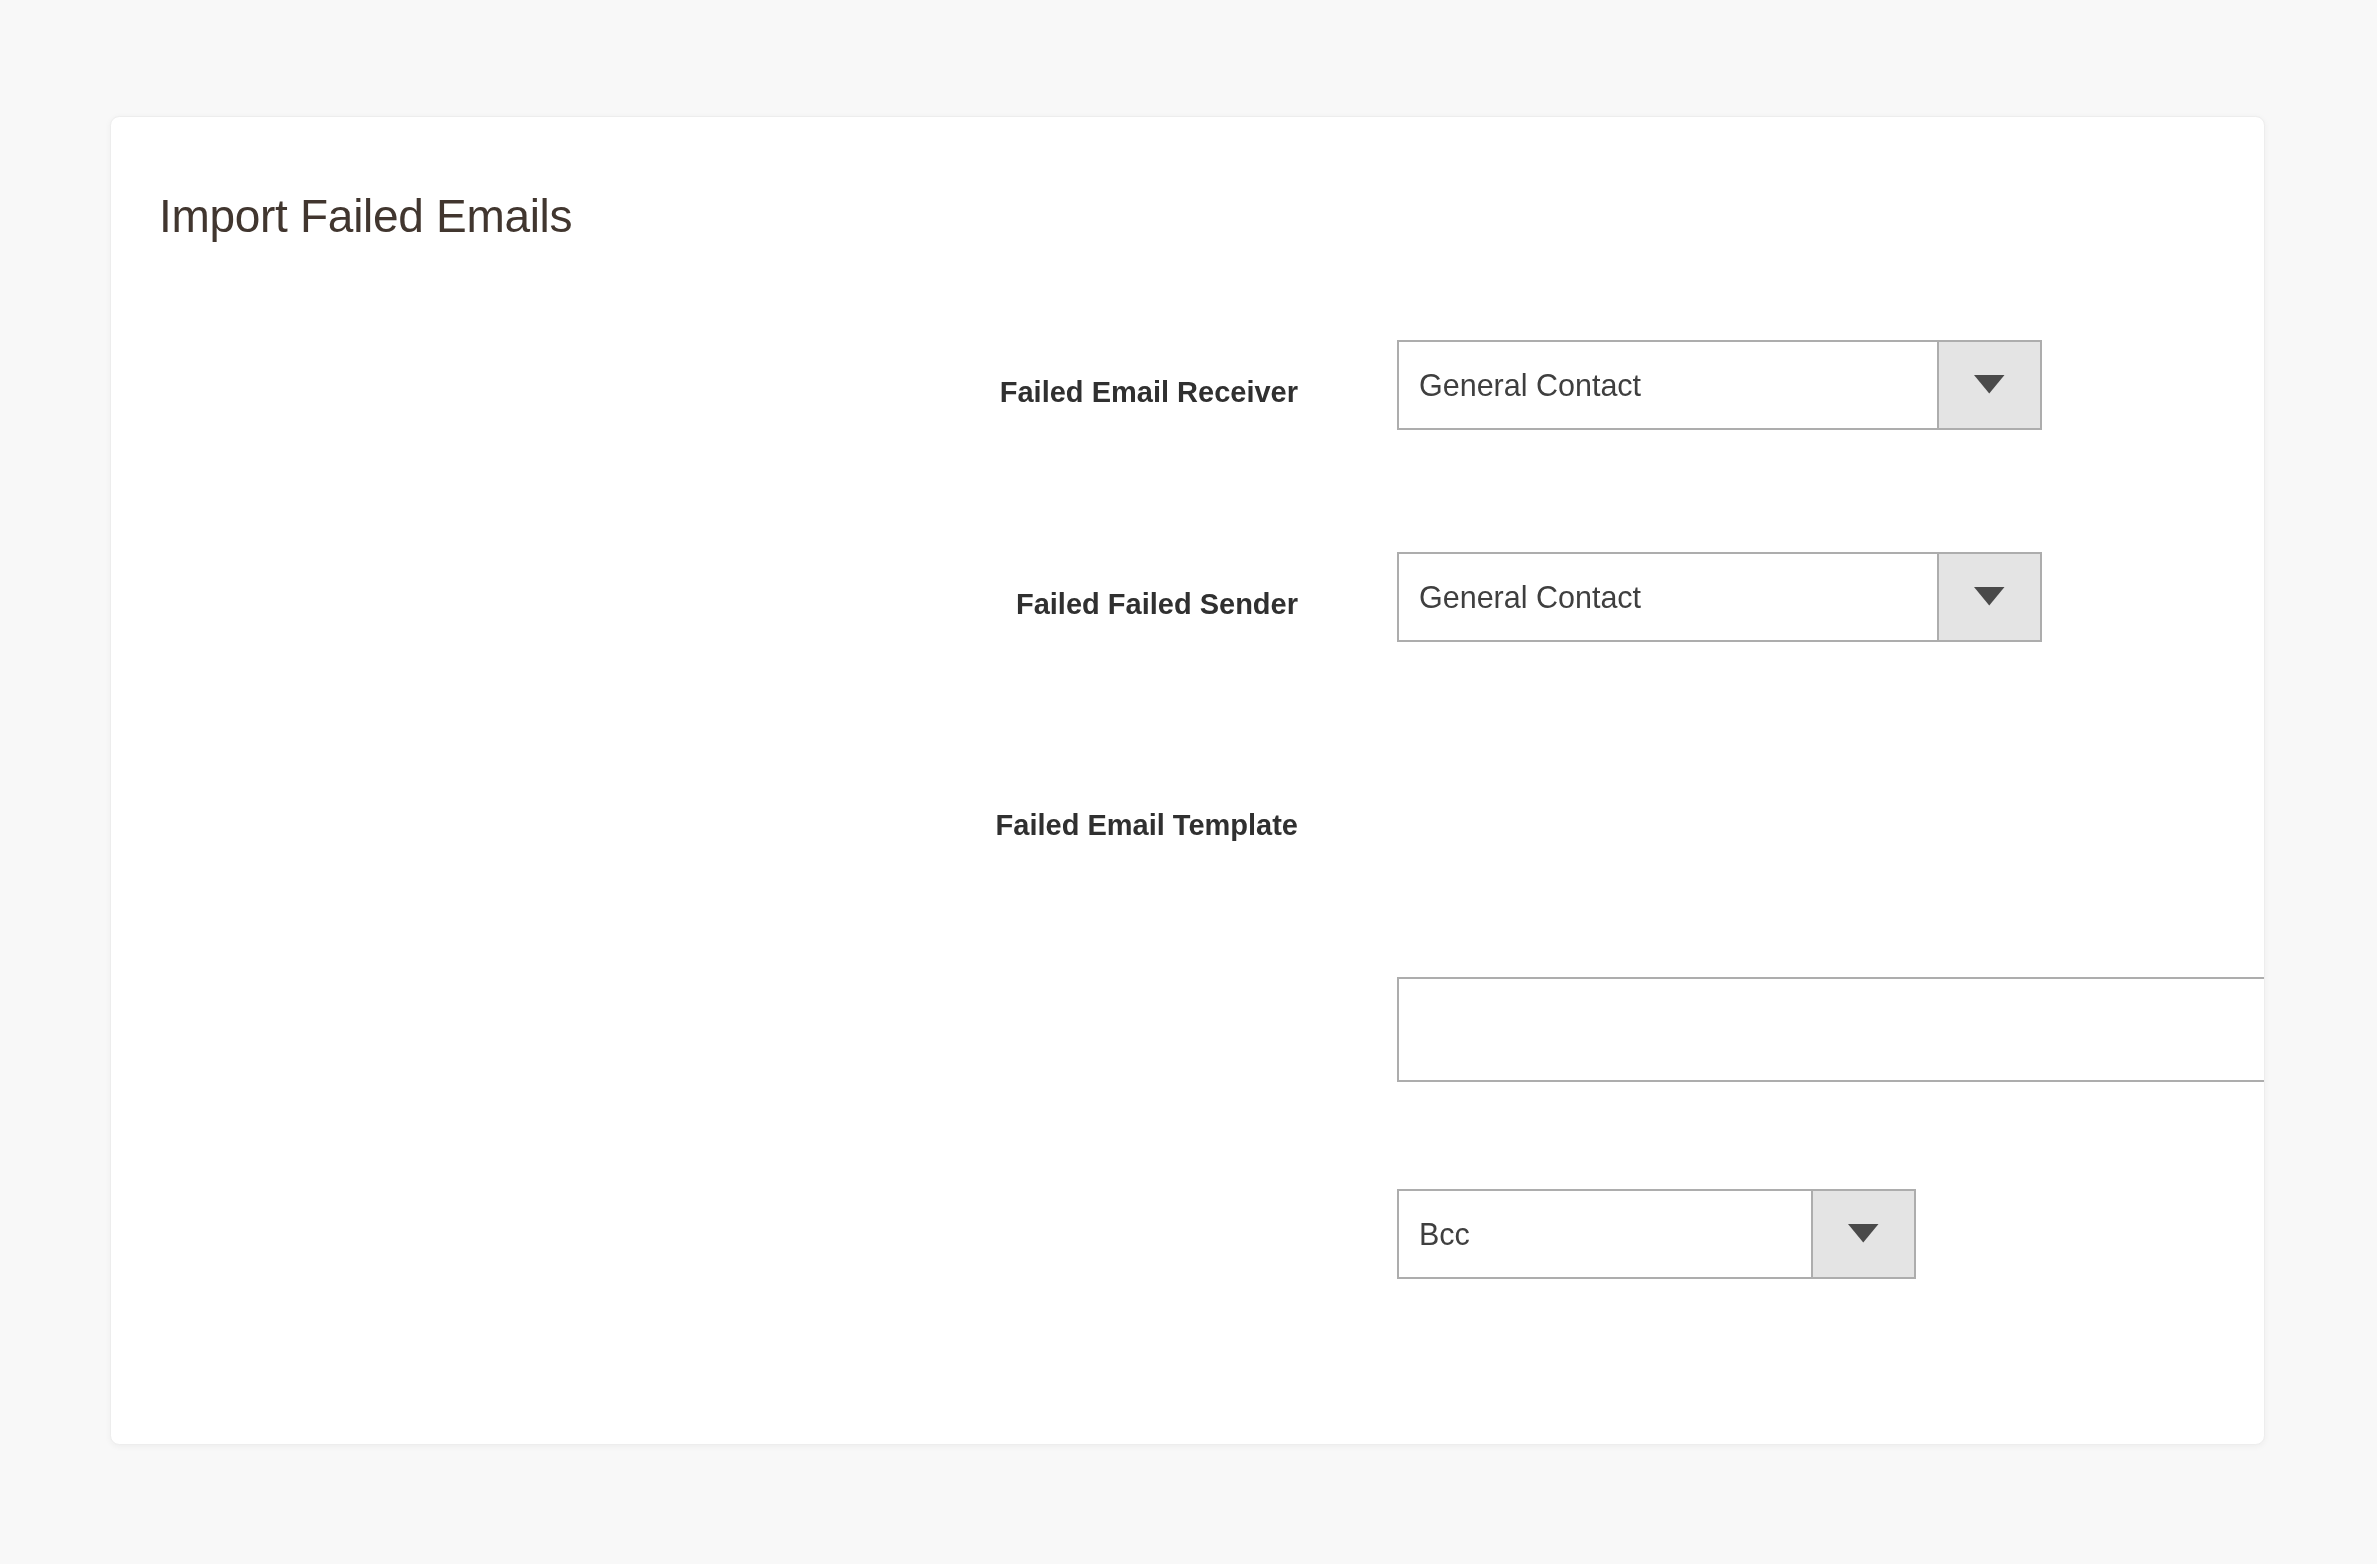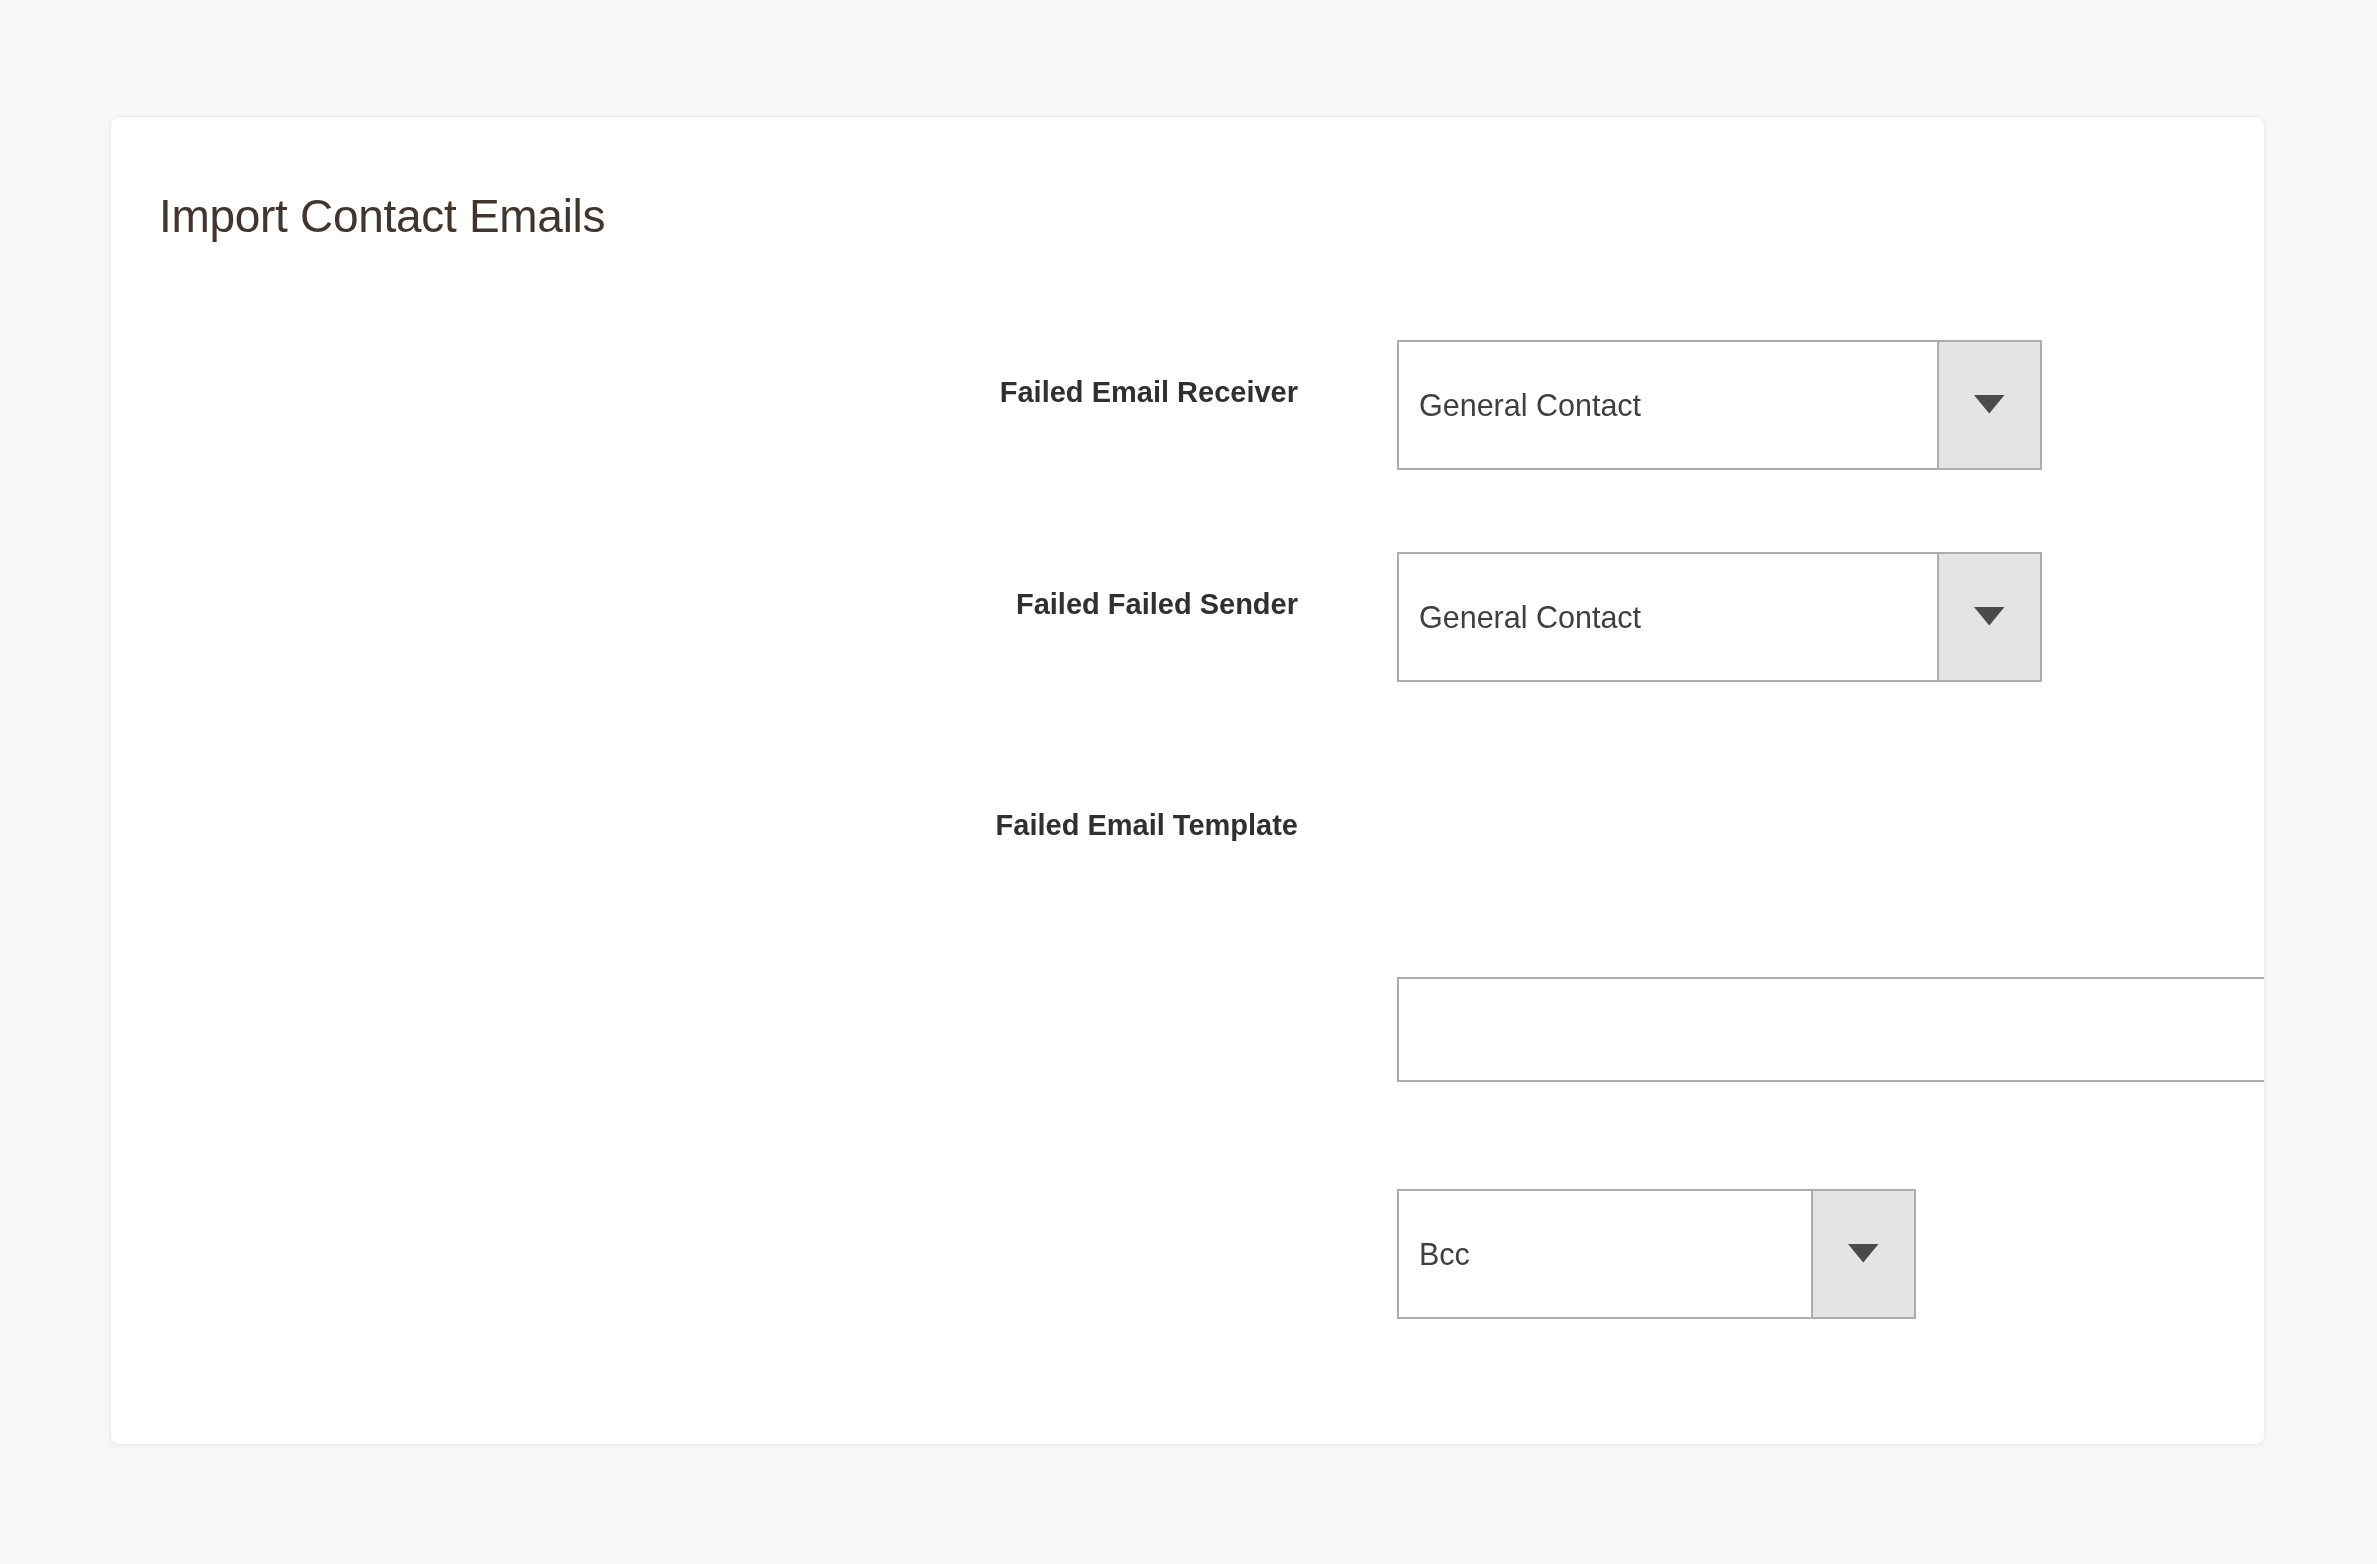--- a/index.html
+++ b/index.html
@@ -71,21 +71,21 @@
   .field {
     position: absolute;
     left: 1286px;
     top: 4px;
   }
 
   
   .select {
     display: flex;
     align-items: stretch;
-    height: 130px;
+    height: 90px;
     border: 2px solid #adadad;
     box-sizing: border-box;
     background: #404040;
   }
   .select-value {
     flex: 1 1 auto;
     display: flex;
     align-items: center;
     padding-left: 20px;
     font-size: 30.5px;
@@ -126,21 +126,21 @@
   .w-sender    { width: 645px; }
   .w-template  { width: 816px; }
   .w-copyto    { width: 1061px; }
   .w-method    { width: 519px; }
 </style>
 </head>
 <body>
 
 <div class="card">
 
-  <div class="card-title">Import Contact Emails</div>
+  <div class="card-title">Import Failed Emails</div>
 
   <div class="form">
 
     <div class="row" style="top:219px;">
       <div class="row-label">Failed Email Receiver</div>
       <div class="field">
         <div class="select w-receiver">
           <div class="select-value">General Contact</div>
           <div class="select-arrow">
             <svg width="30.5" height="20" viewBox="0 0 46 30" aria-hidden="true">

